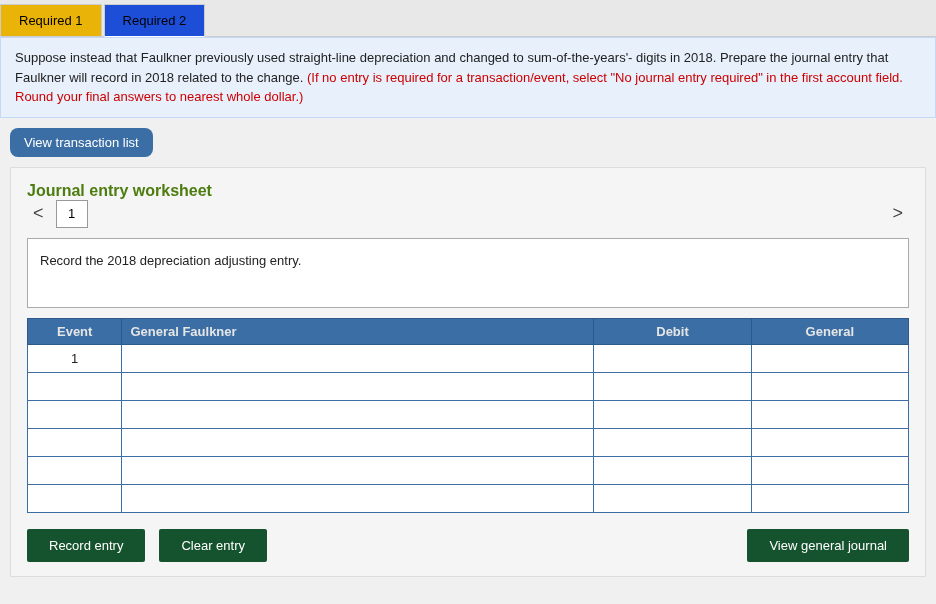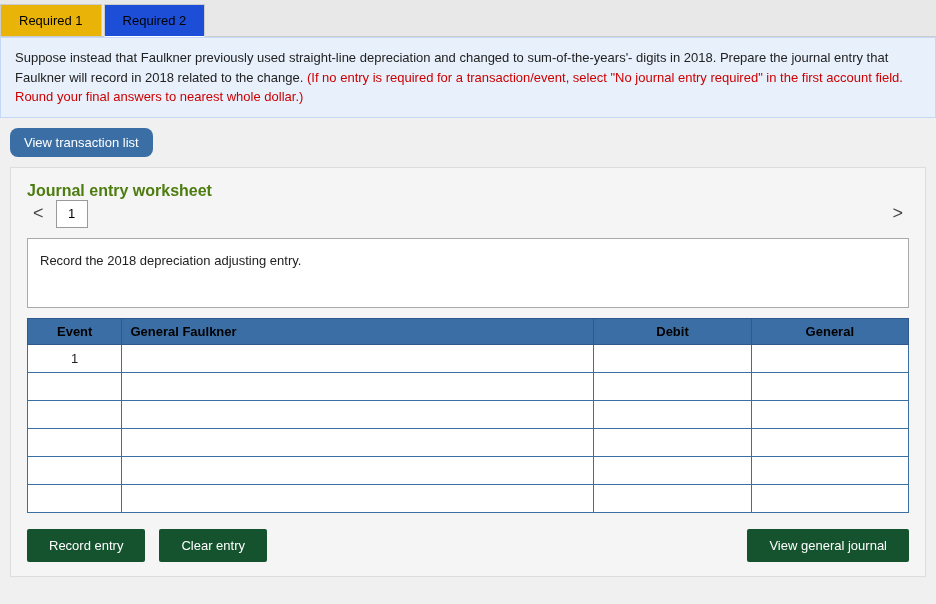--- a/index.html
+++ b/index.html
@@ -115,21 +115,21 @@
 
     
     .journal-table {
       width: 100%;
       border-collapse: collapse;
       border: 1px solid #3a6ea5;
       margin-bottom: 16px;
     }
     .journal-table th {
       background: #3a6ea5;
-      color: #000000;
+      color: #e5e5e5;
       padding: 5px 8px;
       font-size: 13px;
       text-align: left;
       border: 1px solid #2d5a8a;
     }
     .journal-table th.center { text-align: center; }
     .journal-table td {
       border: 1px solid #3a6ea5;
       padding: 0;
       height: 28px;

